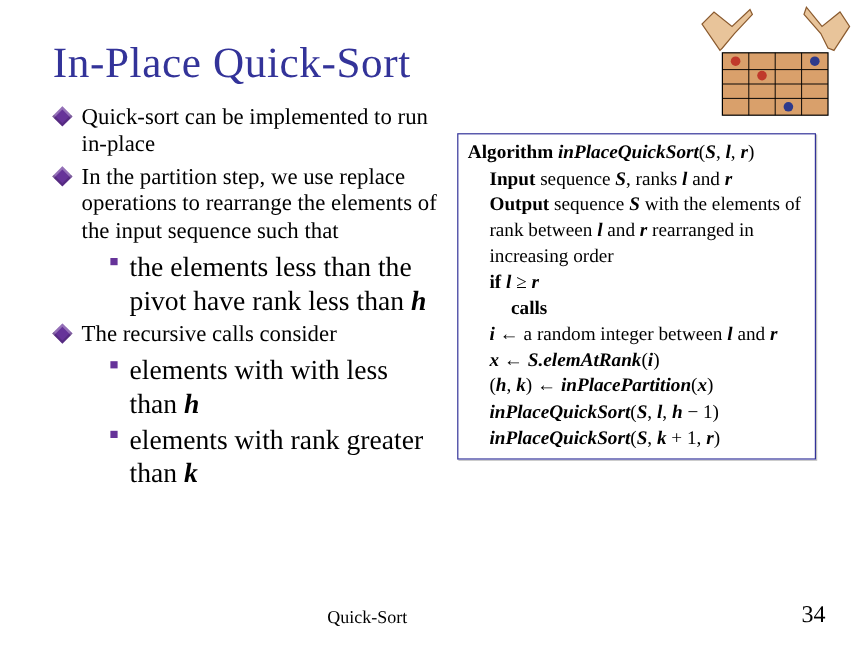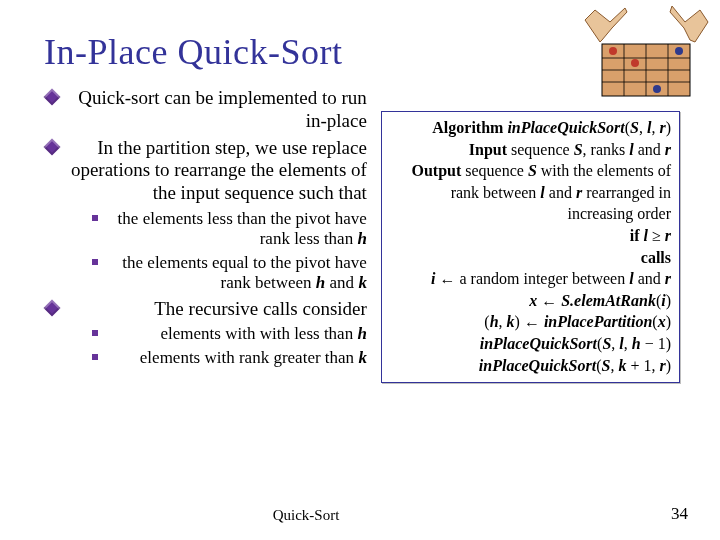--- a/index.html
+++ b/index.html
@@ -29,21 +29,20 @@
   .deco {
     position: absolute;
     top: 0px;
     right: 10px;
     width: 130px;
     height: 105px;
   }
   .body {
     display: flex;
     gap: 14px;
-    text-align: right;
   }
   .left-col {
     width: 340px;
   }
   .right-col {
     width: 315px;
     padding-top: 24px;
   }
   ul.top {
     list-style: none;
@@ -70,21 +69,21 @@
   }
   ul.sub {
     list-style: none;
     padding: 0;
     margin: 4px 0 4px 22px;
   }
   ul.sub > li {
     position: relative;
     padding-left: 18px;
     margin-bottom: 3px;
-    font-size: 17px;
+    font-size: 23px;
     line-height: 1.2;
   }
   ul.sub > li::before {
     content: "";
     position: absolute;
     left: 2px;
     top: 6px;
     width: 6px;
     height: 6px;
     background: #663399;
@@ -105,21 +104,21 @@
     bottom: 16px;
     left: 0;
     width: 612px;
     text-align: center;
     font-size: 15px;
   }
   .footer-num {
     position: absolute;
     bottom: 16px;
     right: 32px;
-    font-size: 17px;
+    font-size: 20px;
   }
 </style>
 </head>
 <body>
 
 <div class="slide">
 
   <h1 class="title">In-Place Quick-Sort</h1>
 
   <svg class="deco" viewBox="0 0 130 105">
@@ -140,21 +139,20 @@
   </svg>
 
   <div class="body">
     <div class="left-col">
       <ul class="top">
         <li><span>Quick-sort can be implemented to run in-place</span></li>
         <li>
           <span>In the partition step, we use replace operations to rearrange the elements of the input sequence such that</span>
           <ul class="sub">
             <li><span>the elements less than the pivot have rank less than </span><span class="ii">h</span></li>
-            <li><span>the elements equal to the pivot have rank between </span><span class="ii">h</span><span> and </span><span class="ii">k</span></li>
           </ul>
         </li>
         <li>
           <span>The recursive calls consider</span>
           <ul class="sub">
             <li><span>elements with with less than </span><span class="ii">h</span></li>
             <li><span>elements with rank greater than </span><span class="ii">k</span></li>
           </ul>
         </li>
       </ul>

